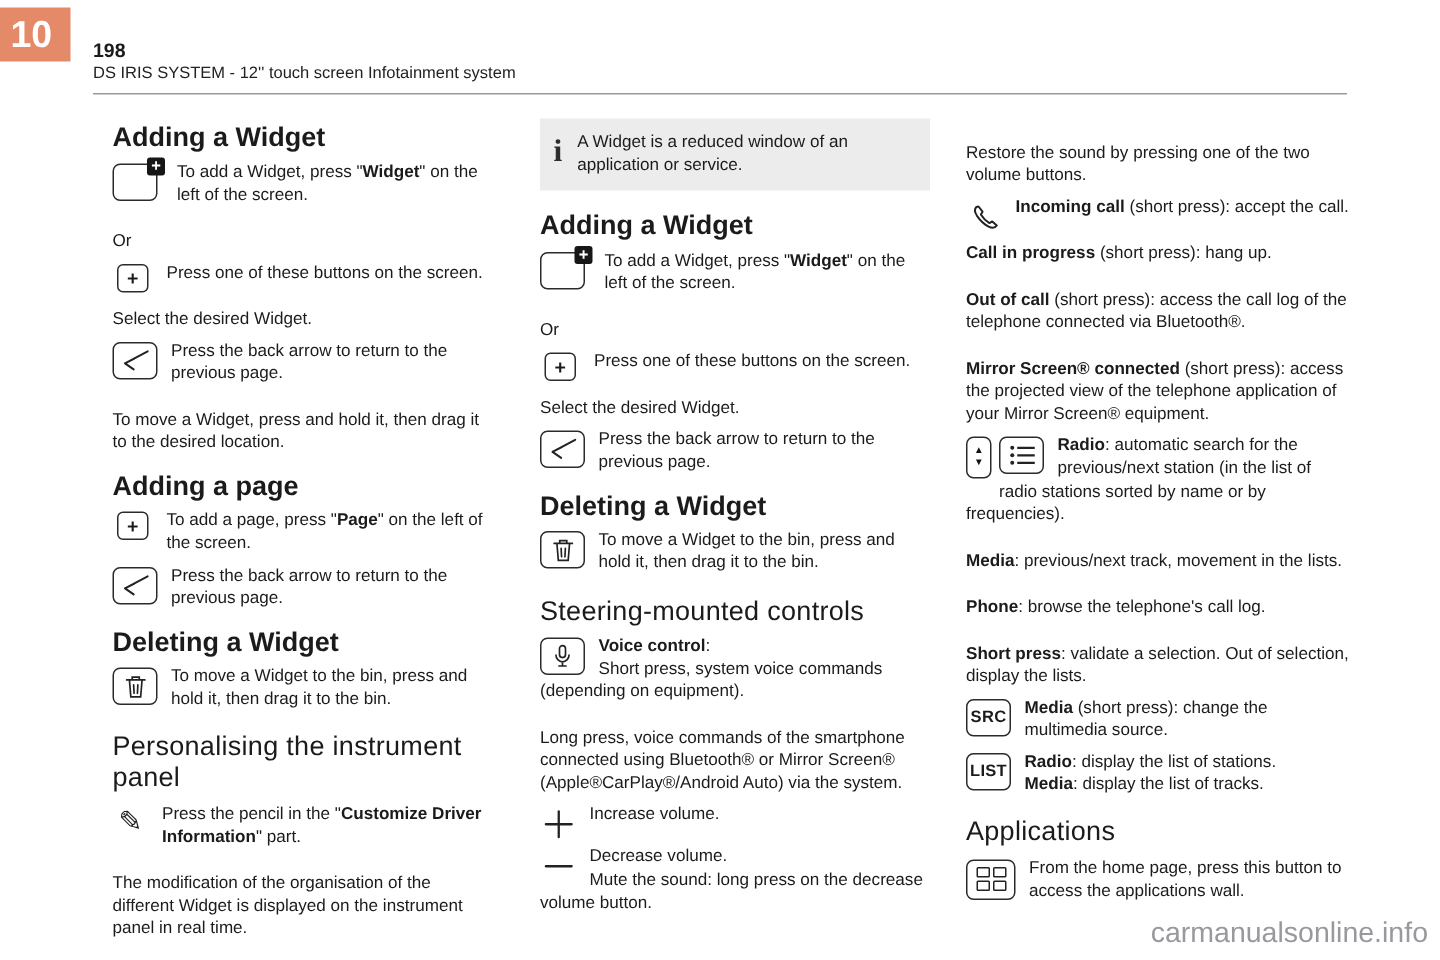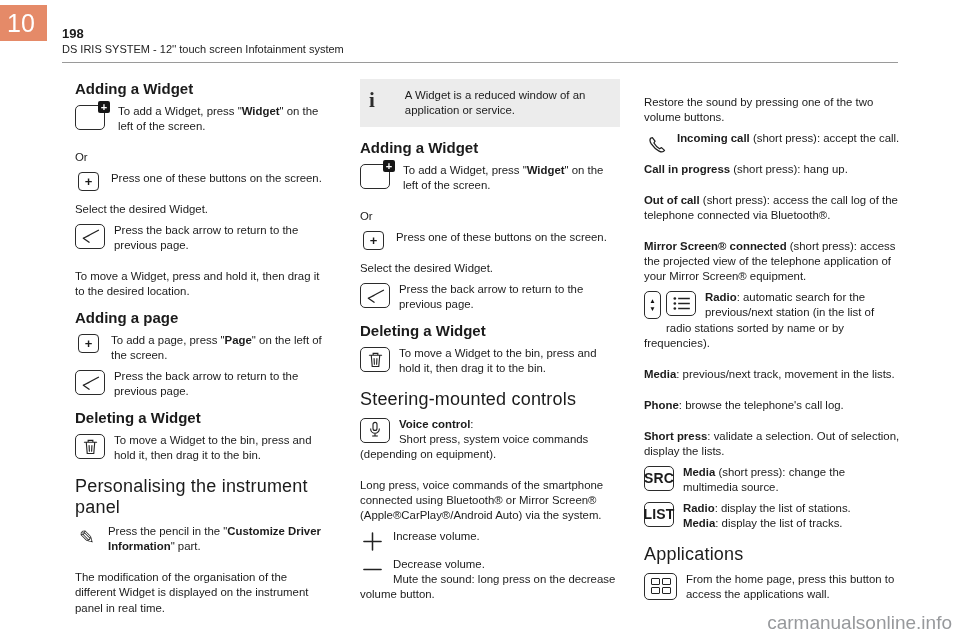--- a/index.html
+++ b/index.html
@@ -13,34 +13,34 @@
     position: relative;
     overflow: hidden;
   }
   .b { font-weight: bold; }
 
   
   .badge {
     position: absolute; left: 0; top: 5px;
     width: 47px; height: 36px;
     background: var(--accent, #E58A68);
-    color: #fff; font-size: 25px; font-weight: normal;
+    color: #fff; font-size: 25px; font-weight: bold;
     display: flex; align-items: center; padding-left: 7px;
   }
   .pageno { position: absolute; left: 62px; top: 26px; font-size: 13px; font-weight: bold; }
   .doctitle { position: absolute; left: 62px; top: 43px; font-size: 11px; color: #222; }
   .hrule { position: absolute; left: 62px; top: 62px; width: 836px; height: 1px; background: #9a9a9a; }
 
   
   .col { position: absolute; top: 79px; font-size: 11.4px; line-height: 1.32; }
   .col1 { left: 75px;  width: 256px; }
   .col2 { left: 360px; width: 260px; }
   .col3 { left: 644px; width: 258px; }
 
-  h4 { font-size: 15px; font-weight: bold; margin: 10px 0 5px; clear: left; line-height: 1.25; }
+  h4 { font-size: 18px; font-weight: bold; margin: 10px 0 5px; clear: left; line-height: 1.25; }
   .col h4:first-child { margin-top: 1px; }
   .bigh { font-size: 18px; font-weight: 400; margin: 13px 0 7px; line-height: 1.15; clear: left; letter-spacing: 0.2px; }
   p { margin: 16px 0 6px; clear: left; }
   .ipara { margin: 0 0 6px; clear: left; }
   .ipara .txt { display: block; }
 
   
   .icon-box {
     float: left; width: 30px; height: 25px;
     border: 1.4px solid #2b2b2b; border-radius: 5px;
@@ -53,28 +53,28 @@
   .corner {
     position: absolute; top: -5px; right: -6px;
     width: 12px; height: 12px; background: #161616; color: #fff;
     font-size: 11px; font-weight: bold; line-height: 12px; text-align: center; border-radius: 2px;
   }
   .glyph-plus { font-size: 13px; font-weight: bold; line-height: 1; }
   .inarrow { width: 17px; height: 28px; flex-direction: column; gap: 2px; font-size: 6.5px; line-height: 1; color: #111; margin-right: 5px; }
   .iapps { width: 33px; height: 27px; }
   .grid4 { display: grid; grid-template-columns: 9px 9px; grid-auto-rows: 7px; gap: 2px; }
   .grid4 i { border: 1.2px solid #222; border-radius: 1px; display: block; }
-  .btnlabel { font-size: 14px; font-weight: bold; letter-spacing: 0.2px; }
+  .btnlabel { font-size: 11px; font-weight: bold; letter-spacing: 0.2px; }
   .icon-free { float: left; width: 24px; height: 26px; margin: 0 9px 2px 0; display: flex; align-items: center; justify-content: center; }
   .pencil-glyph { font-size: 19px; line-height: 1; }
 
   
   .infobox { background: var(--info_bg, #ECECEC); padding: 9px 10px 9px 9px; display: flex; gap: 10px; margin-bottom: 12px; }
   .info-i { font-family: "Liberation Serif", serif; font-size: 21px; font-weight: bold; line-height: 1; color: #2d2d2d; flex: 0 0 auto; margin-top: 2px; }
-  .infobox .itxt { flex: 1; margin-left: 20px; }
+  .infobox .itxt { flex: 1; }
 
   .watermark { position: absolute; right: 8px; bottom: 6px; font-size: 19px; color: var(--watermark, #97999C); }
 </style>
 </head>
 <body>
 
 <div class="page">
 
   <div class="badge">10</div>
   <div class="pageno">198</div>

